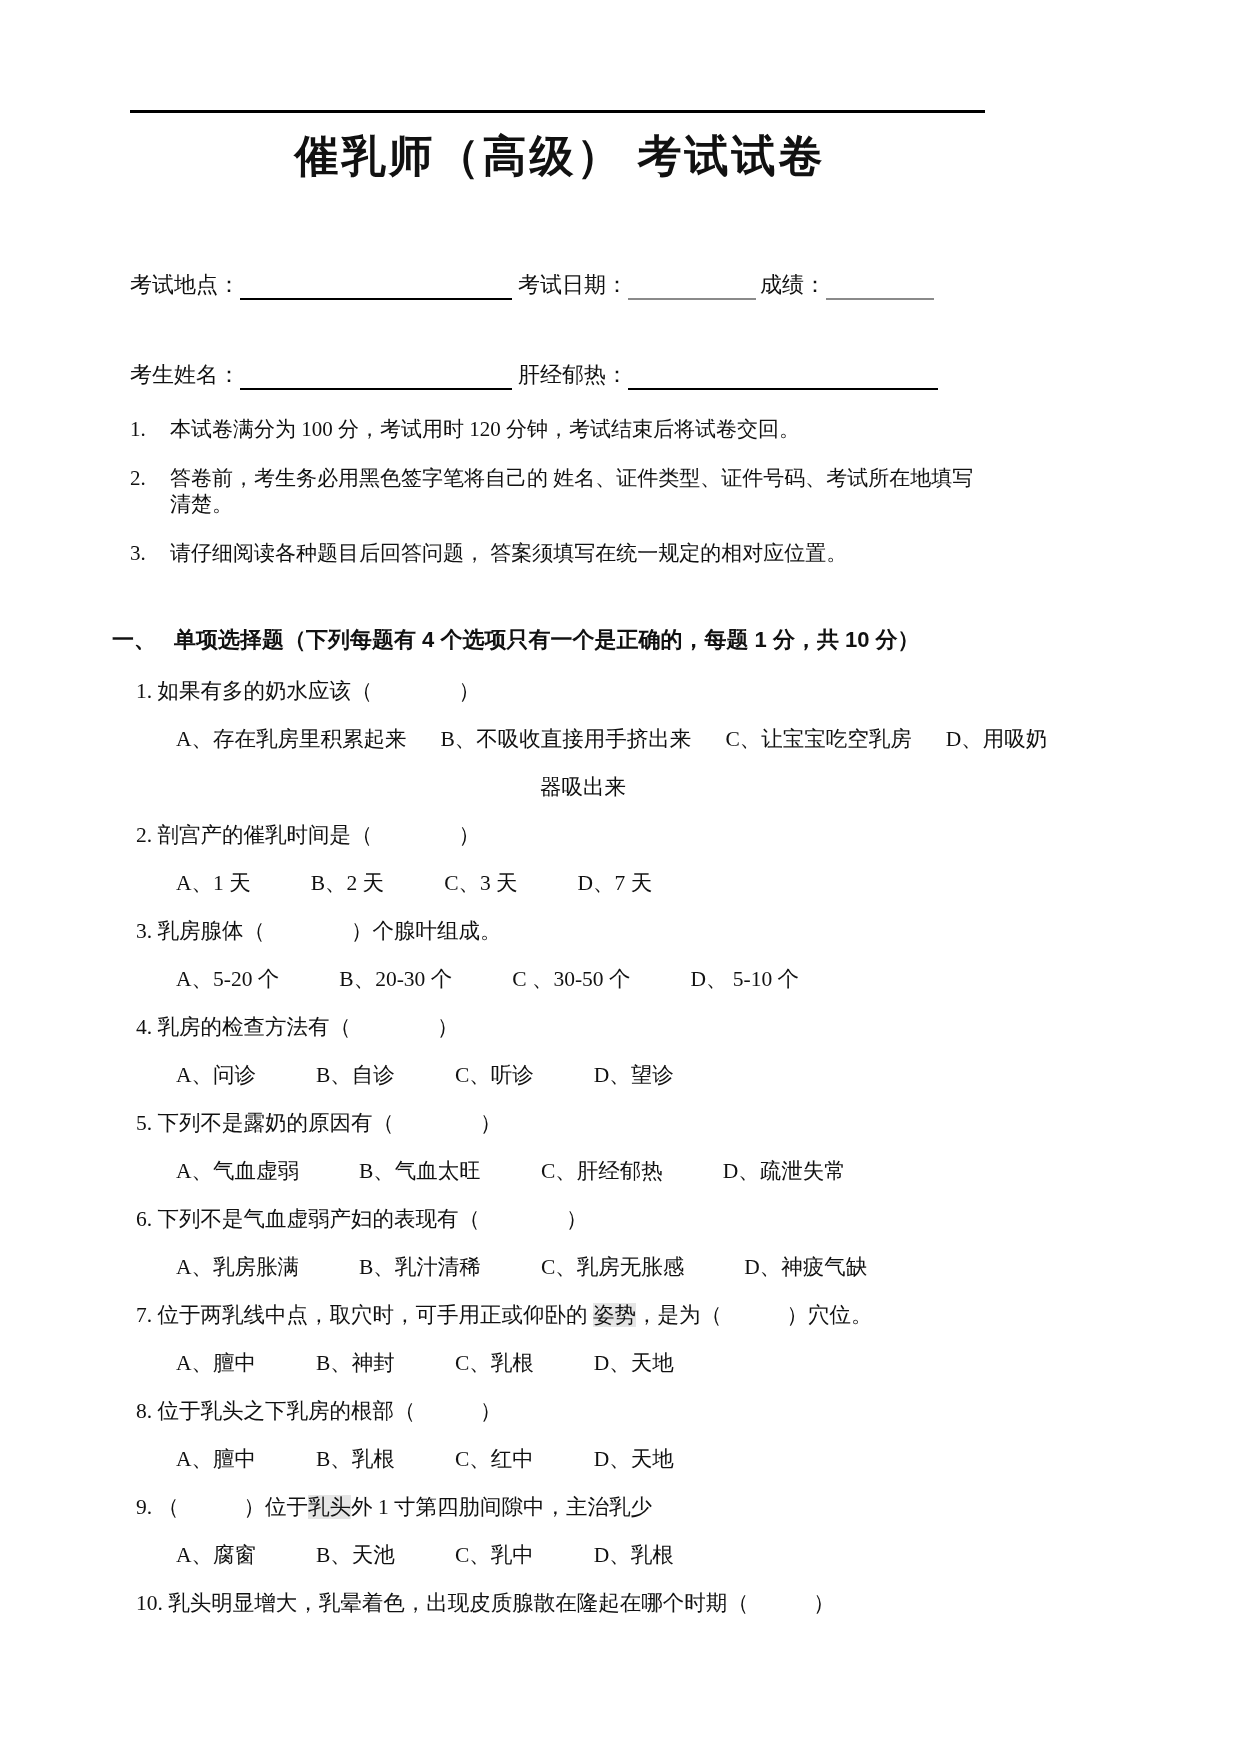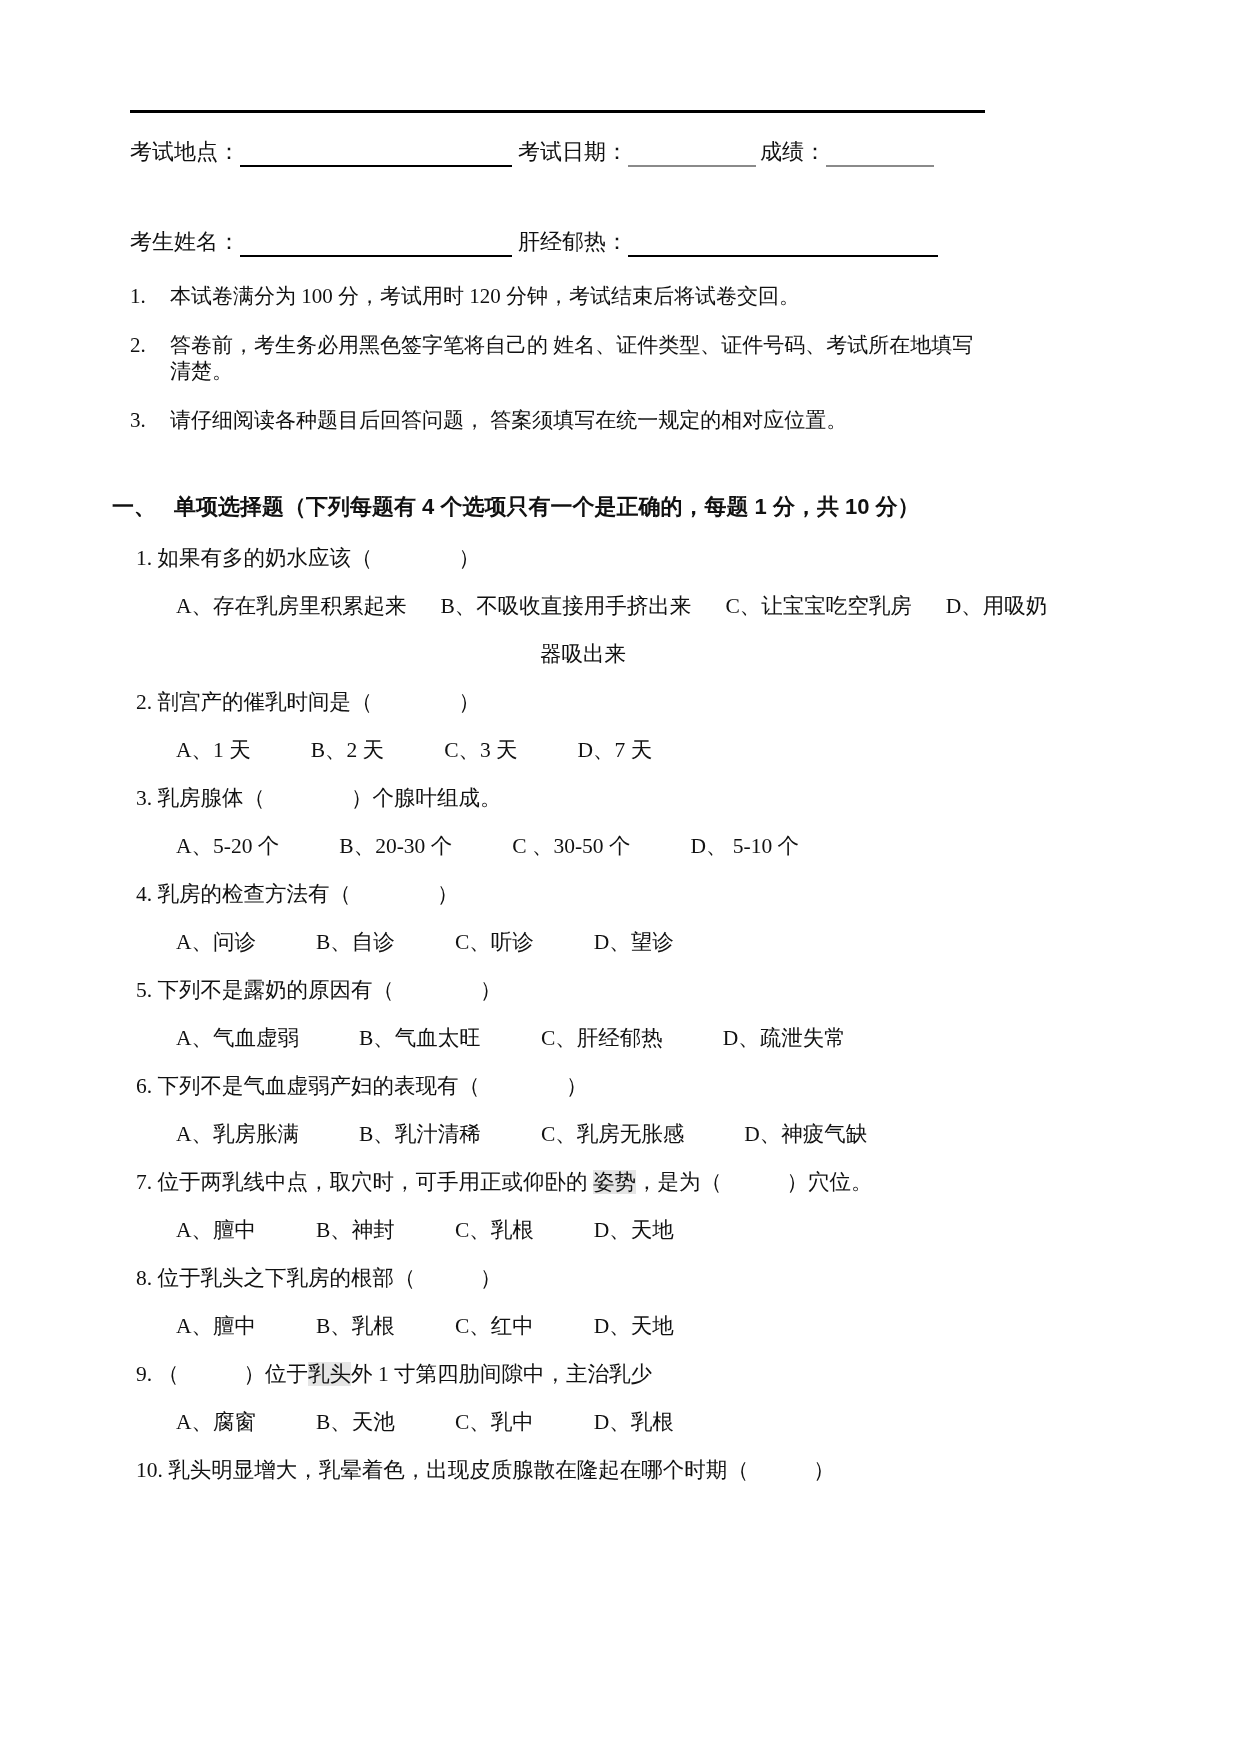--- a/index.html
+++ b/index.html
@@ -13,21 +13,21 @@
   .toprule { margin-top:110px; border-top:3px solid #000; width:855px; }
   .title {
     font-size:44px; font-weight:bold; text-align:center;
     margin-top:14px; letter-spacing:3px;
     font-family:"Liberation Serif","DejaVu Serif",serif;
   }
   .formrow {
     display:flex; align-items:flex-end; font-size:22px; line-height:30px;
     white-space:nowrap;
   }
-  .formrow1 { margin-top:24px; }
+  .formrow1 { margin-top:84px; }
   .formrow2 { margin-top:60px; }
   .blank { display:inline-block; height:28px; }
   .blank.bk { border-bottom:2px solid #000; }
   .blank.gy { border-bottom:2px solid #8a8a8a; }
   .w270 { width:272px; }
   .w128 { width:128px; margin-right:4px; }
   .w108 { width:108px; }
   .w310 { width:310px; }
   .lbl2 { margin-left:6px; }
   .notice-heading {
@@ -58,20 +58,21 @@
   .hl:empty { display:none; }
 </style>
 </head>
 <body>
 
 <div class="page">
   <div class="content">
 
     <div class="toprule"></div>
 
+    <div class="title">催乳师（高级） 考试试卷</div>
 
     <div class="formrow formrow1">
       <span>考试地点：</span>
       <span class="blank bk w270"></span>
       <span class="lbl2">考试日期：</span>
       <span class="blank gy w128"></span>
       <span>成绩：</span>
       <span class="blank gy w108"></span>
     </div>
 

